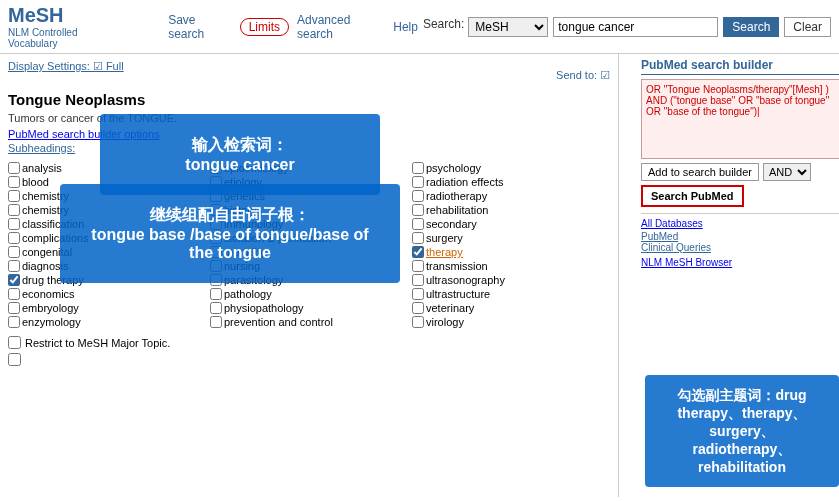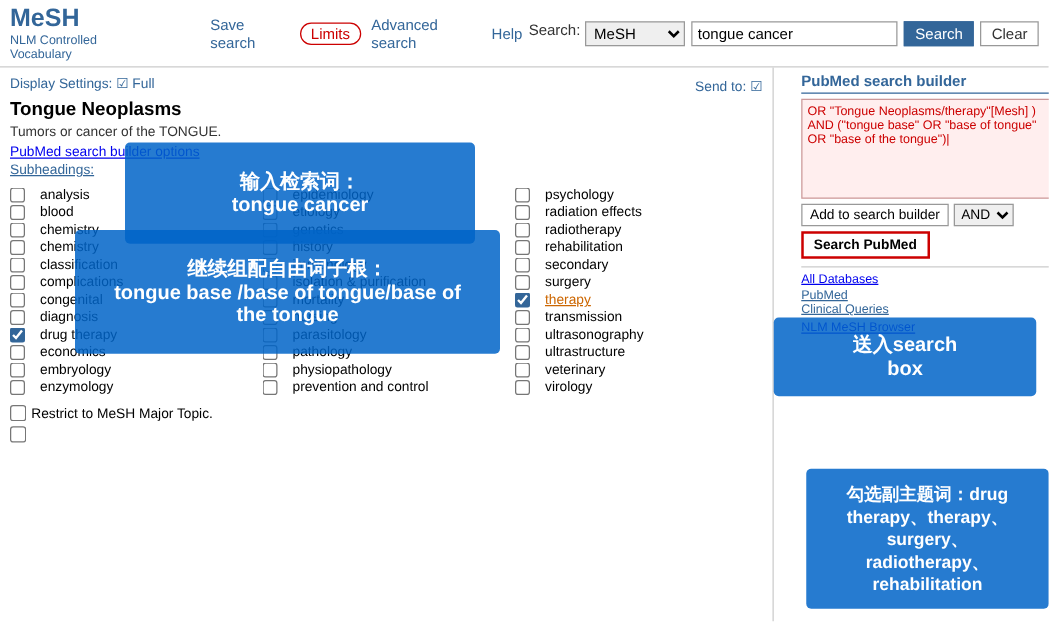--- a/index.html
+++ b/index.html
@@ -18,30 +18,30 @@
     #clear-button { background: #fff; color: #333; border: 1px solid #999; padding: 2px 8px; font-size: 12px; cursor: pointer; }
     #header-links { display: flex; align-items: center; gap: 8px; font-size: 12px; }
     #header-links a { color: #336699; text-decoration: none; }
     #limits-btn { border: 1px solid #cc0000; border-radius: 10px; padding: 1px 8px; color: #cc0000; font-size: 12px; cursor: pointer; }
 
     
     #main-layout { display: flex; height: calc(501px - 58px); }
 
     
     #left-panel { flex: 1; border-right: 1px solid #ccc; padding: 6px 8px; overflow-y: auto; position: relative; }
-    #display-settings { font-size: 11px; color: #336699; margin-bottom: 6px; }
+    #display-settings { font-size: 11px; color: #336699; margin-bottom: 18px; text-decoration: underline; }
     #display-settings a { color: #336699; text-decoration: none; }
     #term-title { font-size: 15px; font-weight: bold; color: #000; margin-bottom: 4px; }
     #term-desc { font-size: 11px; color: #333; margin-bottom: 4px; }
     #pubmed-options { font-size: 11px; color: #336699; margin-bottom: 2px; }
     #subheadings-link { font-size: 11px; color: #336699; text-decoration: underline; margin-bottom: 8px; display: block; }
 
     
     #checkboxes-grid { display: grid; grid-template-columns: repeat(3, 1fr); gap: 2px 4px; font-size: 11px; }
-    .checkbox-item { display: flex; align-items: flex-start; gap: 12px; }
+    .checkbox-item { display: flex; align-items: flex-start; gap: 2px; }
     .checkbox-item input[type="checkbox"] { width: 12px; height: 12px; }
     .checkbox-item.checked-item input { accent-color: #336699; }
     .checkbox-item.therapy-highlight label { color: #cc6600; text-decoration: underline; }
 
     
     .annotation-box { position: absolute; background: rgba(0,100,200,0.85); color: #fff; font-size: 16px; font-weight: bold; padding: 21px 16px; border-radius: 4px; text-align: center; z-index: 10; }
     #ann-search { top: 60px; left: 100px; width: 280px; }
     #ann-freeword { top: 130px; left: 60px; width: 340px; }
 
     
@@ -294,17 +294,16 @@
           <a href="#">All Databases</a>
         </div>
         <a href="#" class="db-link">PubMed</a>
         <a href="#" class="db-link">Clinical Queries</a>
         <div id="nlm-mesh-browser">
           <a href="#">NLM MeSH Browser</a>
         </div>
       </div>
     </div>
 
-    <div class="annotation-box" id="ann-sendbox">送入search<br>box</div>
     <div class="annotation-box" id="ann-subheading">勾选副主题词：drug<br>therapy、therapy、<br>surgery、radiotherapy、<br>rehabilitation</div>
   </div>
 
 </div>
 
 </body></html>

